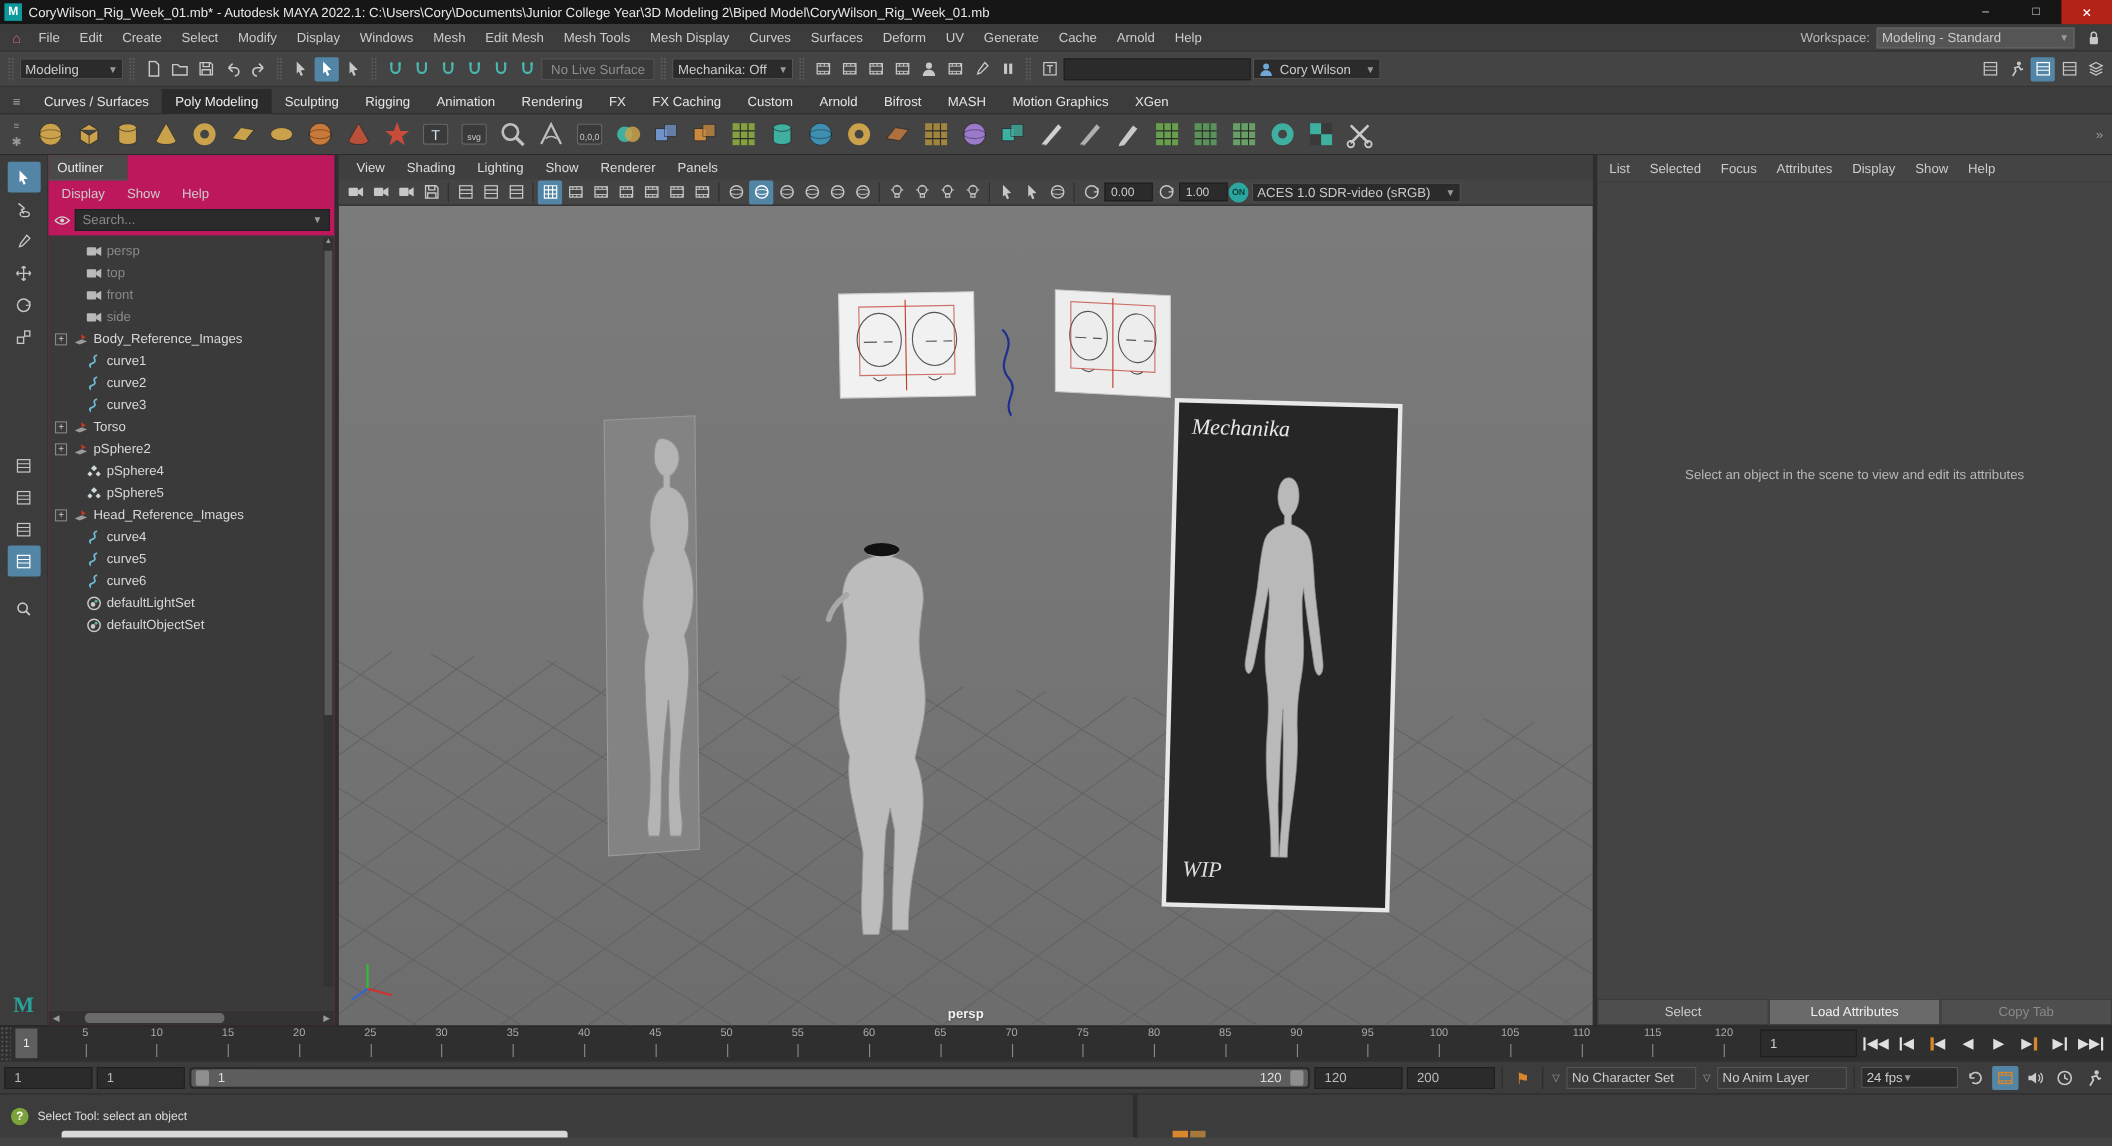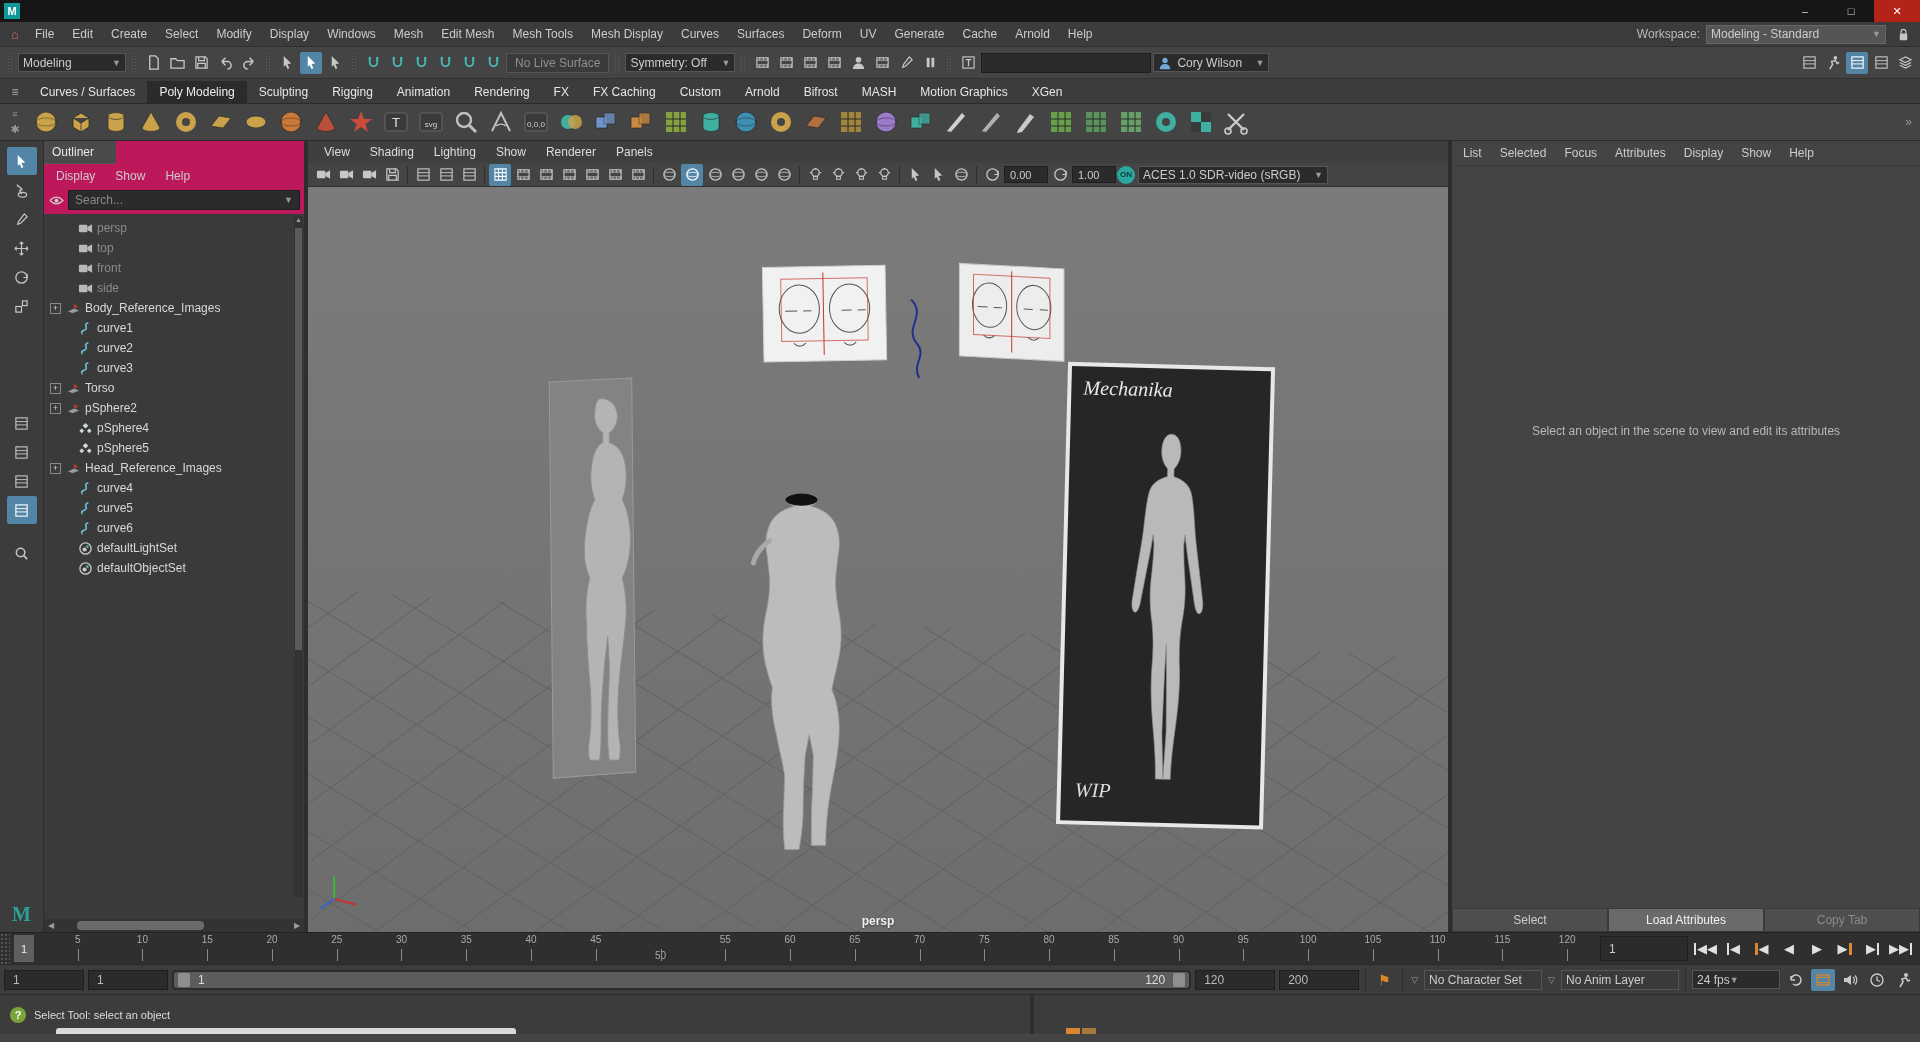--- a/index.html
+++ b/index.html
@@ -155,20 +155,21 @@
   #mel-input { width:340px; height:24px; background:#222; border:1px solid #1a1a1a; }
   #cmd-result { flex:1; height:24px; background:#4a4a4a; border:1px solid #3a3a3a; }
   #accent-squares { position:absolute; left:1066px; bottom:0; display:flex; gap:2px; }
   #accent-squares i { width:14px; height:6px; display:block; }
 </style>
 </head>
 <body>
 
 <div id="titlebar">
   <div id="maya-logo">M</div>
+  <span>CoryWilson_Rig_Week_01.mb* - Autodesk MAYA 2022.1: C:\Users\Cory\Documents\Junior College Year\3D Modeling 2\Biped Model\CoryWilson_Rig_Week_01.mb</span>
   <div id="win-controls">
     <div class="win-btn">–</div>
     <div class="win-btn">□</div>
     <div class="win-btn close">✕</div>
   </div>
 </div>
 
 <div id="menubar">
   <div id="home-icon">⌂</div>
   <div id="menu-items" style="display: flex;">
@@ -202,21 +203,21 @@
         <svg viewBox="0 0 16 16" fill="currentColor">
           <rect x="4" y="7" width="8" height="7" rx="1"></rect>
           <path d="M5.5 7 V5 a2.5 2.5 0 0 1 5 0 V7" fill="none" stroke="currentColor" stroke-width="1.4"></path>
         </svg>
       </span>
   </div>
 </div>
 
 <div id="statusline">
     <div class="grip"></div>
-    <div class="select-box" style="width: 108px; justify-content: space-between;">
+    <div class="select-box" style="width: 94px; justify-content: space-between;">
       <span>Modeling</span>
       <span class="arrow">▼</span>
     </div>
     <div class="grip"></div>
     <div class="sl-icon">
       <svg viewBox="0 0 16 16" fill="currentColor">
         <path d="M4 1h6l3 3v11H4z" fill="none" stroke="currentColor" stroke-width="1.4"></path>
       </svg>
     </div>
     <div class="sl-icon">
@@ -288,21 +289,21 @@
     </div>
     <div class="sl-icon teal">
       <svg viewBox="0 0 16 16" fill="currentColor">
         <path d="M4 2 v6a4 4 0 0 0 8 0 V2" fill="none" stroke="currentColor" stroke-width="2"></path>
         <path d="M4 2 v3 M12 2 v3" stroke="#49b8b0" stroke-width="2"></path>
       </svg>
     </div>
     <div class="field-dim">No Live Surface</div>
     <div class="grip"></div>
     <div class="select-box" style="width: 110px; justify-content: space-between;">
-      <span>Symmetry: Off</span>
+      <span>Mechanika: Off</span>
       <span class="arrow">▼</span>
     </div>
     <div class="grip"></div>
     <div class="sl-icon">
       <svg viewBox="0 0 16 16" fill="currentColor">
         <rect x="2" y="3" width="12" height="10" fill="none" stroke="currentColor" stroke-width="1.2"></rect>
         <path d="M2 5.5h12 M2 10.5h12 M5 3v2.5 M9 3v2.5 M13 3v2.5 M5 10.5V13 M9 10.5V13 M13 10.5V13" stroke="currentColor" stroke-width="0.9"></path>
       </svg>
     </div>
     <div class="sl-icon">
@@ -1288,21 +1289,21 @@
       <div class="tl-num" style="left: 20.6%;">25</div>
       <div class="tl-tick" style="left: 20.6%;"></div>
       <div class="tl-num" style="left: 24.6833%;">30</div>
       <div class="tl-tick" style="left: 24.6833%;"></div>
       <div class="tl-num" style="left: 28.7667%;">35</div>
       <div class="tl-tick" style="left: 28.7667%;"></div>
       <div class="tl-num" style="left: 32.85%;">40</div>
       <div class="tl-tick" style="left: 32.85%;"></div>
       <div class="tl-num" style="left: 36.9333%;">45</div>
       <div class="tl-tick" style="left: 36.9333%;"></div>
-      <div class="tl-num" style="left: 41.0167%; margin-top: 16px;">50</div>
+      <div class="tl-num" style="left: 41.0167%;">50</div>
       <div class="tl-tick" style="left: 41.0167%;"></div>
       <div class="tl-num" style="left: 45.1%;">55</div>
       <div class="tl-tick" style="left: 45.1%;"></div>
       <div class="tl-num" style="left: 49.1833%;">60</div>
       <div class="tl-tick" style="left: 49.1833%;"></div>
       <div class="tl-num" style="left: 53.2667%;">65</div>
       <div class="tl-tick" style="left: 53.2667%;"></div>
       <div class="tl-num" style="left: 57.35%;">70</div>
       <div class="tl-tick" style="left: 57.35%;"></div>
       <div class="tl-num" style="left: 61.4333%;">75</div>

